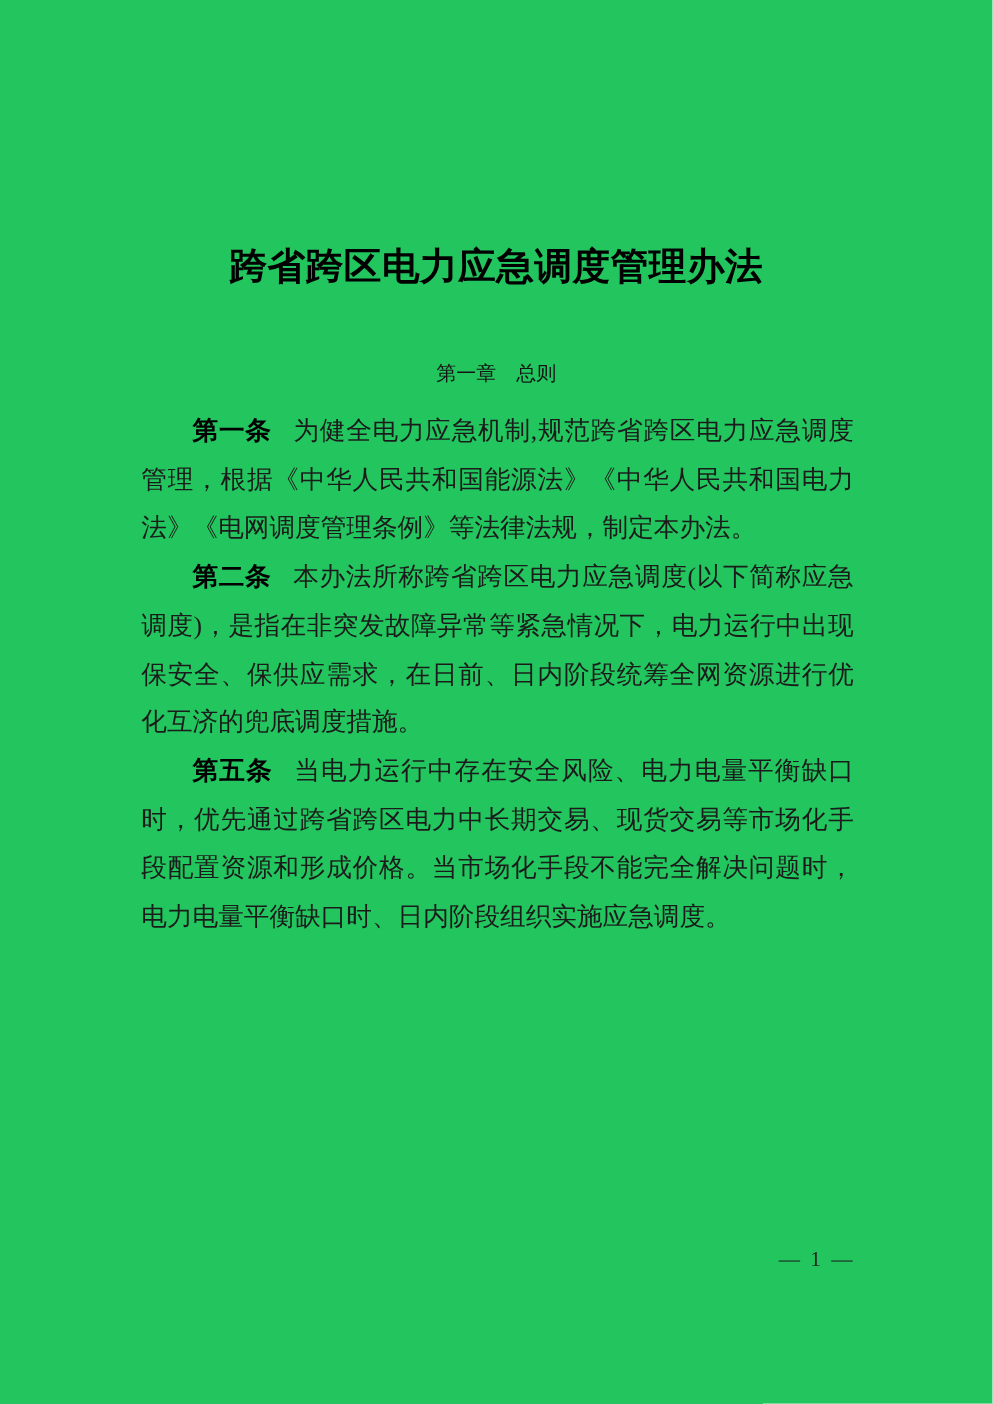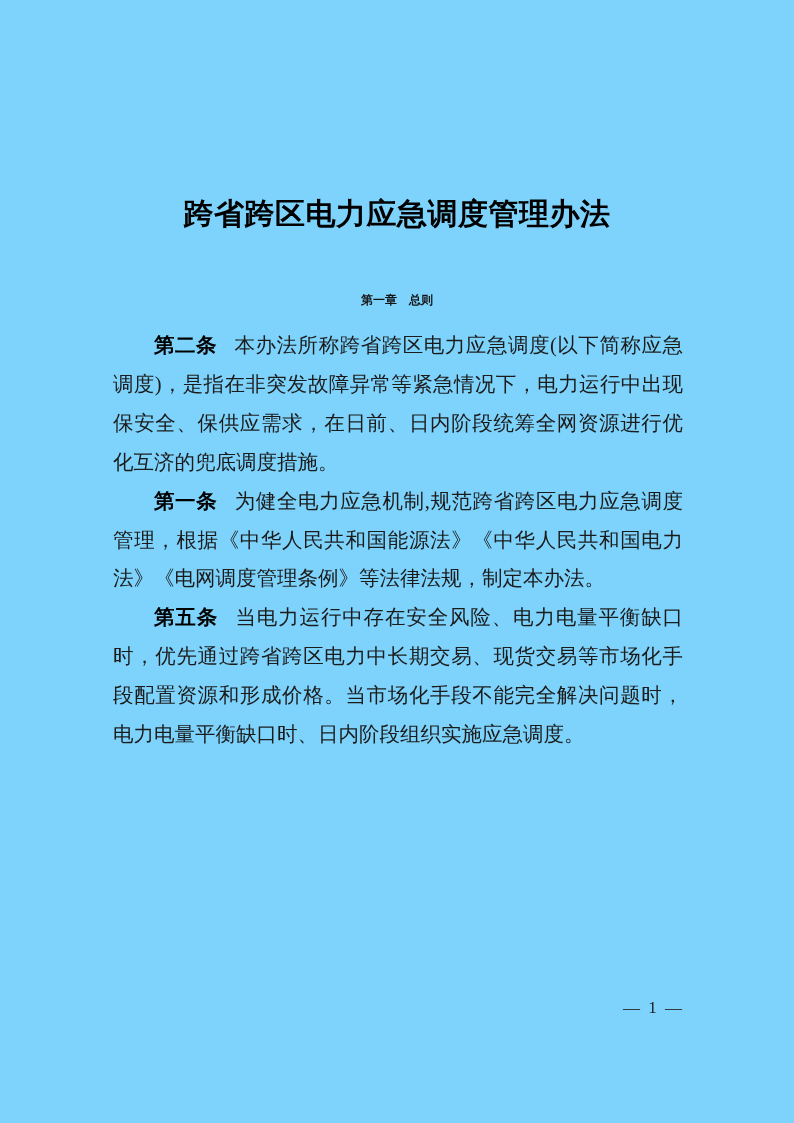--- a/index.html
+++ b/index.html
@@ -6,21 +6,21 @@
   html, body {
     margin: 0;
     padding: 0;
     background: #ffffff;
   }
   .page {
     position: relative;
     width: 794px;
     height: 1123px;
     margin: 0 auto;
-    background: #7dd3fc;
+    background: #22c55e;
     overflow: hidden;
     font-family: "Liberation Serif", "DejaVu Serif", serif;
     color: #1b1b1b;
   }
   .doc-title {
     position: absolute;
     top: 197px;
     left: 0;
     width: 100%;
     margin: 0;
@@ -30,23 +30,23 @@
     font-weight: 700;
     letter-spacing: 0.5px;
     color: #000000;
   }
   .chapter-heading {
     position: absolute;
     top: 288px;
     left: 0;
     width: 100%;
     text-align: center;
-    font-size: 12px;
+    font-size: 16px;
     line-height: 24px;
-    font-weight: 700;
+    font-weight: 400;
     color: #141414;
   }
   .chapter-heading .chapter-number {
     margin-right: 1em;
   }
   .doc-body {
     position: absolute;
     top: 326px;
     left: 113px;
     width: 570px;
@@ -82,24 +82,24 @@
 <div class="page">
 
   <h1 class="doc-title">跨省跨区电力应急调度管理办法</h1>
 
   <div class="chapter-heading">
     <span class="chapter-number">第一章</span><span class="chapter-name">总则</span>
   </div>
 
   <div class="doc-body">
     <p class="article">
-      <span class="article-label">第二条</span><span class="article-text">本办法所称跨省跨区电力应急调度(以下简称应急调度)，是指在非突发故障异常等紧急情况下，电力运行中出现保安全、保供应需求，在日前、日内阶段统筹全网资源进行优化互济的兜底调度措施。</span>
+      <span class="article-label">第一条</span><span class="article-text">为健全电力应急机制,规范跨省跨区电力应急调度管理，根据《中华人民共和国能源法》《中华人民共和国电力法》《电网调度管理条例》等法律法规，制定本办法。</span>
     </p>
     <p class="article">
-      <span class="article-label">第一条</span><span class="article-text">为健全电力应急机制,规范跨省跨区电力应急调度管理，根据《中华人民共和国能源法》《中华人民共和国电力法》《电网调度管理条例》等法律法规，制定本办法。</span>
+      <span class="article-label">第二条</span><span class="article-text">本办法所称跨省跨区电力应急调度(以下简称应急调度)，是指在非突发故障异常等紧急情况下，电力运行中出现保安全、保供应需求，在日前、日内阶段统筹全网资源进行优化互济的兜底调度措施。</span>
     </p>
     <p class="article">
       <span class="article-label">第五条</span><span class="article-text">当电力运行中存在安全风险、电力电量平衡缺口时，优先通过跨省跨区电力中长期交易、现货交易等市场化手段配置资源和形成价格。当市场化手段不能完全解决问题时，电力电量平衡缺口时、日内阶段组织实施应急调度。</span>
     </p>
   </div>
 
   <div class="page-number">— 1 —</div>
 
 </div>
 

